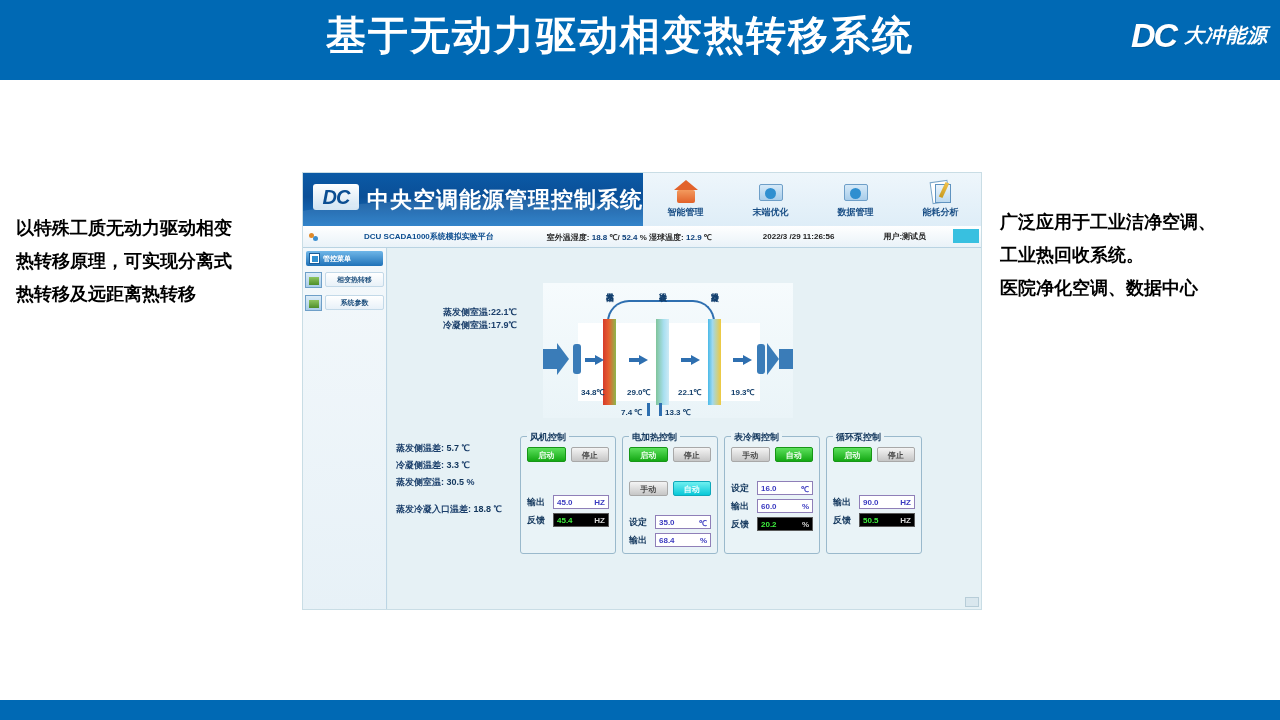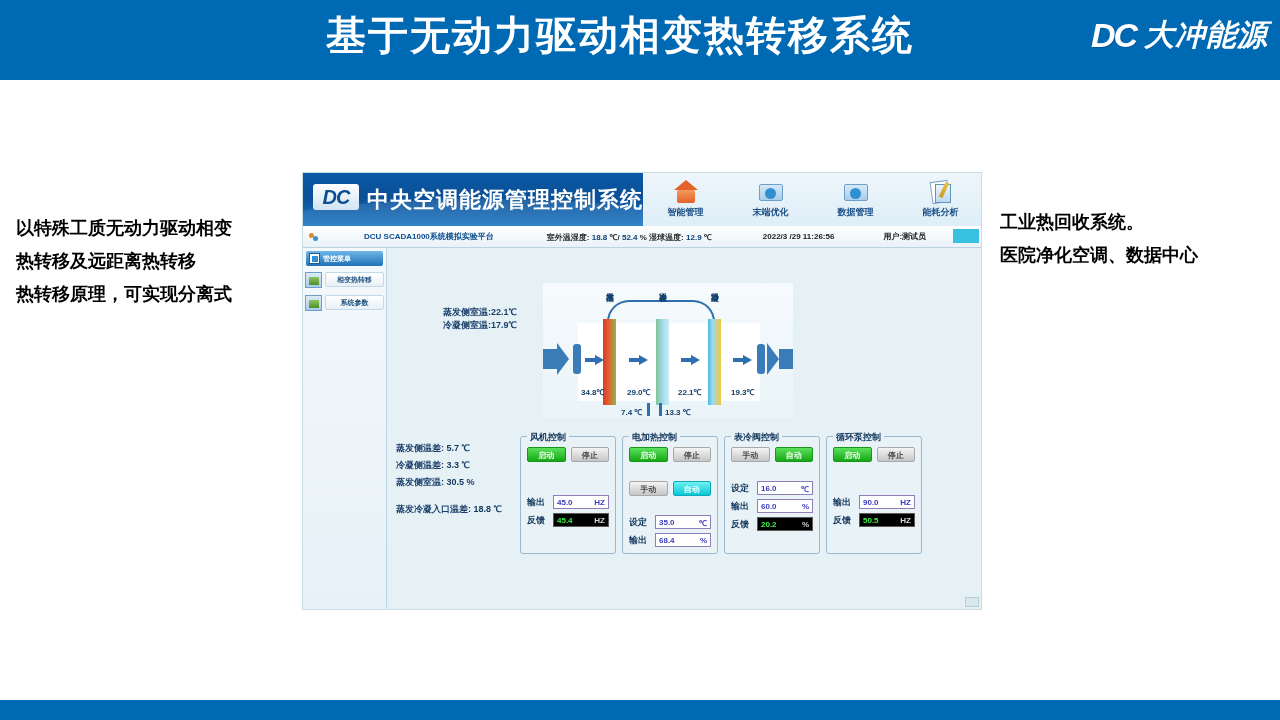--- a/index.html
+++ b/index.html
@@ -23,21 +23,21 @@
   .logo-wrap {
     position: absolute; right: 12px; top: 12px; height: 46px;
     display: flex; align-items: center; gap: 8px;
   }
   .logo-dc {
     font-size: 34px; font-weight: bold; font-style: italic;
     color: #ffffff; letter-spacing: -2px;
     text-shadow: 1px 1px 0 rgba(0,0,0,0.15);
   }
   .logo-cn {
-    font-size: 30px; font-weight: bold; font-style: italic;
+    font-size: 20px; font-weight: bold; font-style: italic;
     color: #ffffff; letter-spacing: 1px;
   }
 
   
   .slide-footer {
     position: absolute; left: 0; bottom: 0; width: 1280px; height: 20px;
     background: #0069b4;
   }
 
   
@@ -369,25 +369,26 @@
 <div class="slide-header">
   <div class="slide-title">基于无动力驱动相变热转移系统</div>
   <div class="logo-wrap">
     <span class="logo-dc">DC</span>
     <span class="logo-cn">大冲能源</span>
   </div>
 </div>
 
 <div class="caption caption-left">
   <p>以特殊工质无动力驱动相变</p>
+  <p>热转移原理，可实现分离式</p>
   <p>热转移及远距离热转移</p>
-  <p>热转移原理，可实现分离式</p>
 </div>
 
 <div class="caption caption-right">
+  <p>广泛应用于工业洁净空调、</p>
   <p>工业热回收系统。</p>
   <p>医院净化空调、数据中心</p>
 </div>
 
 <div class="scada">
 
   <div class="scada-banner">
     <div class="banner-logo">DC</div>
     <div class="banner-title">中央空调能源管理控制系统</div>
     <div class="banner-right-tab"></div>

